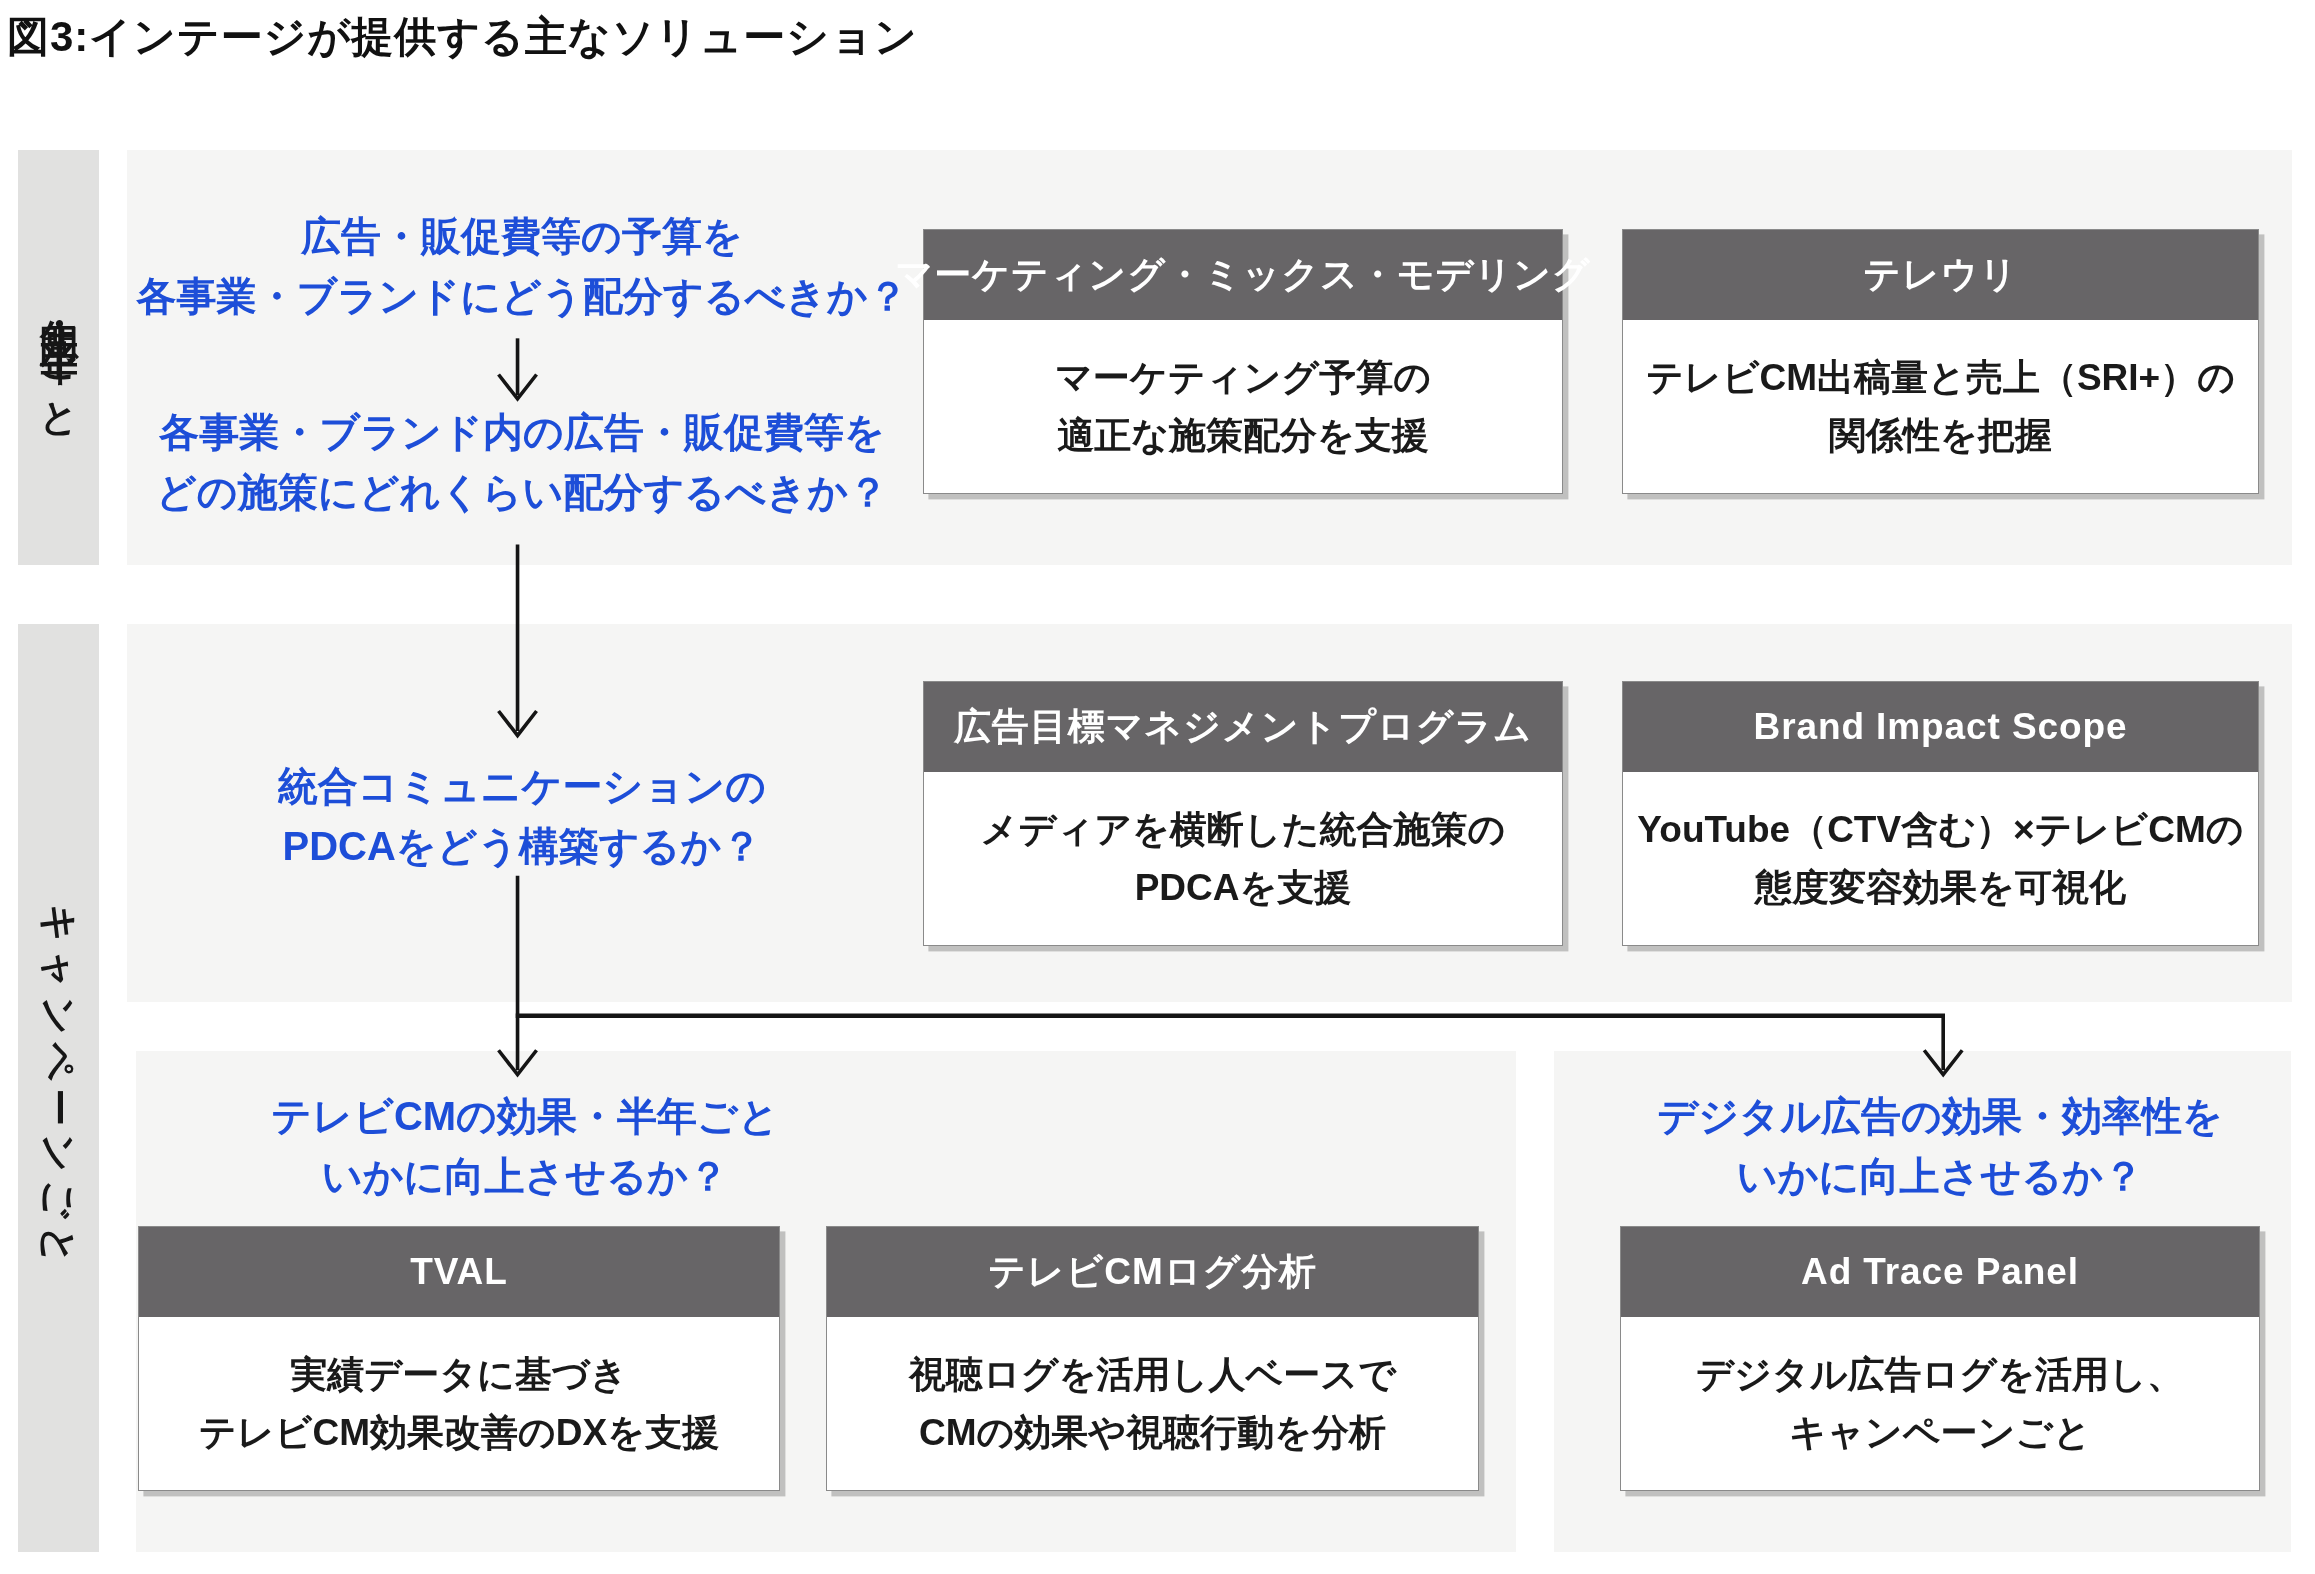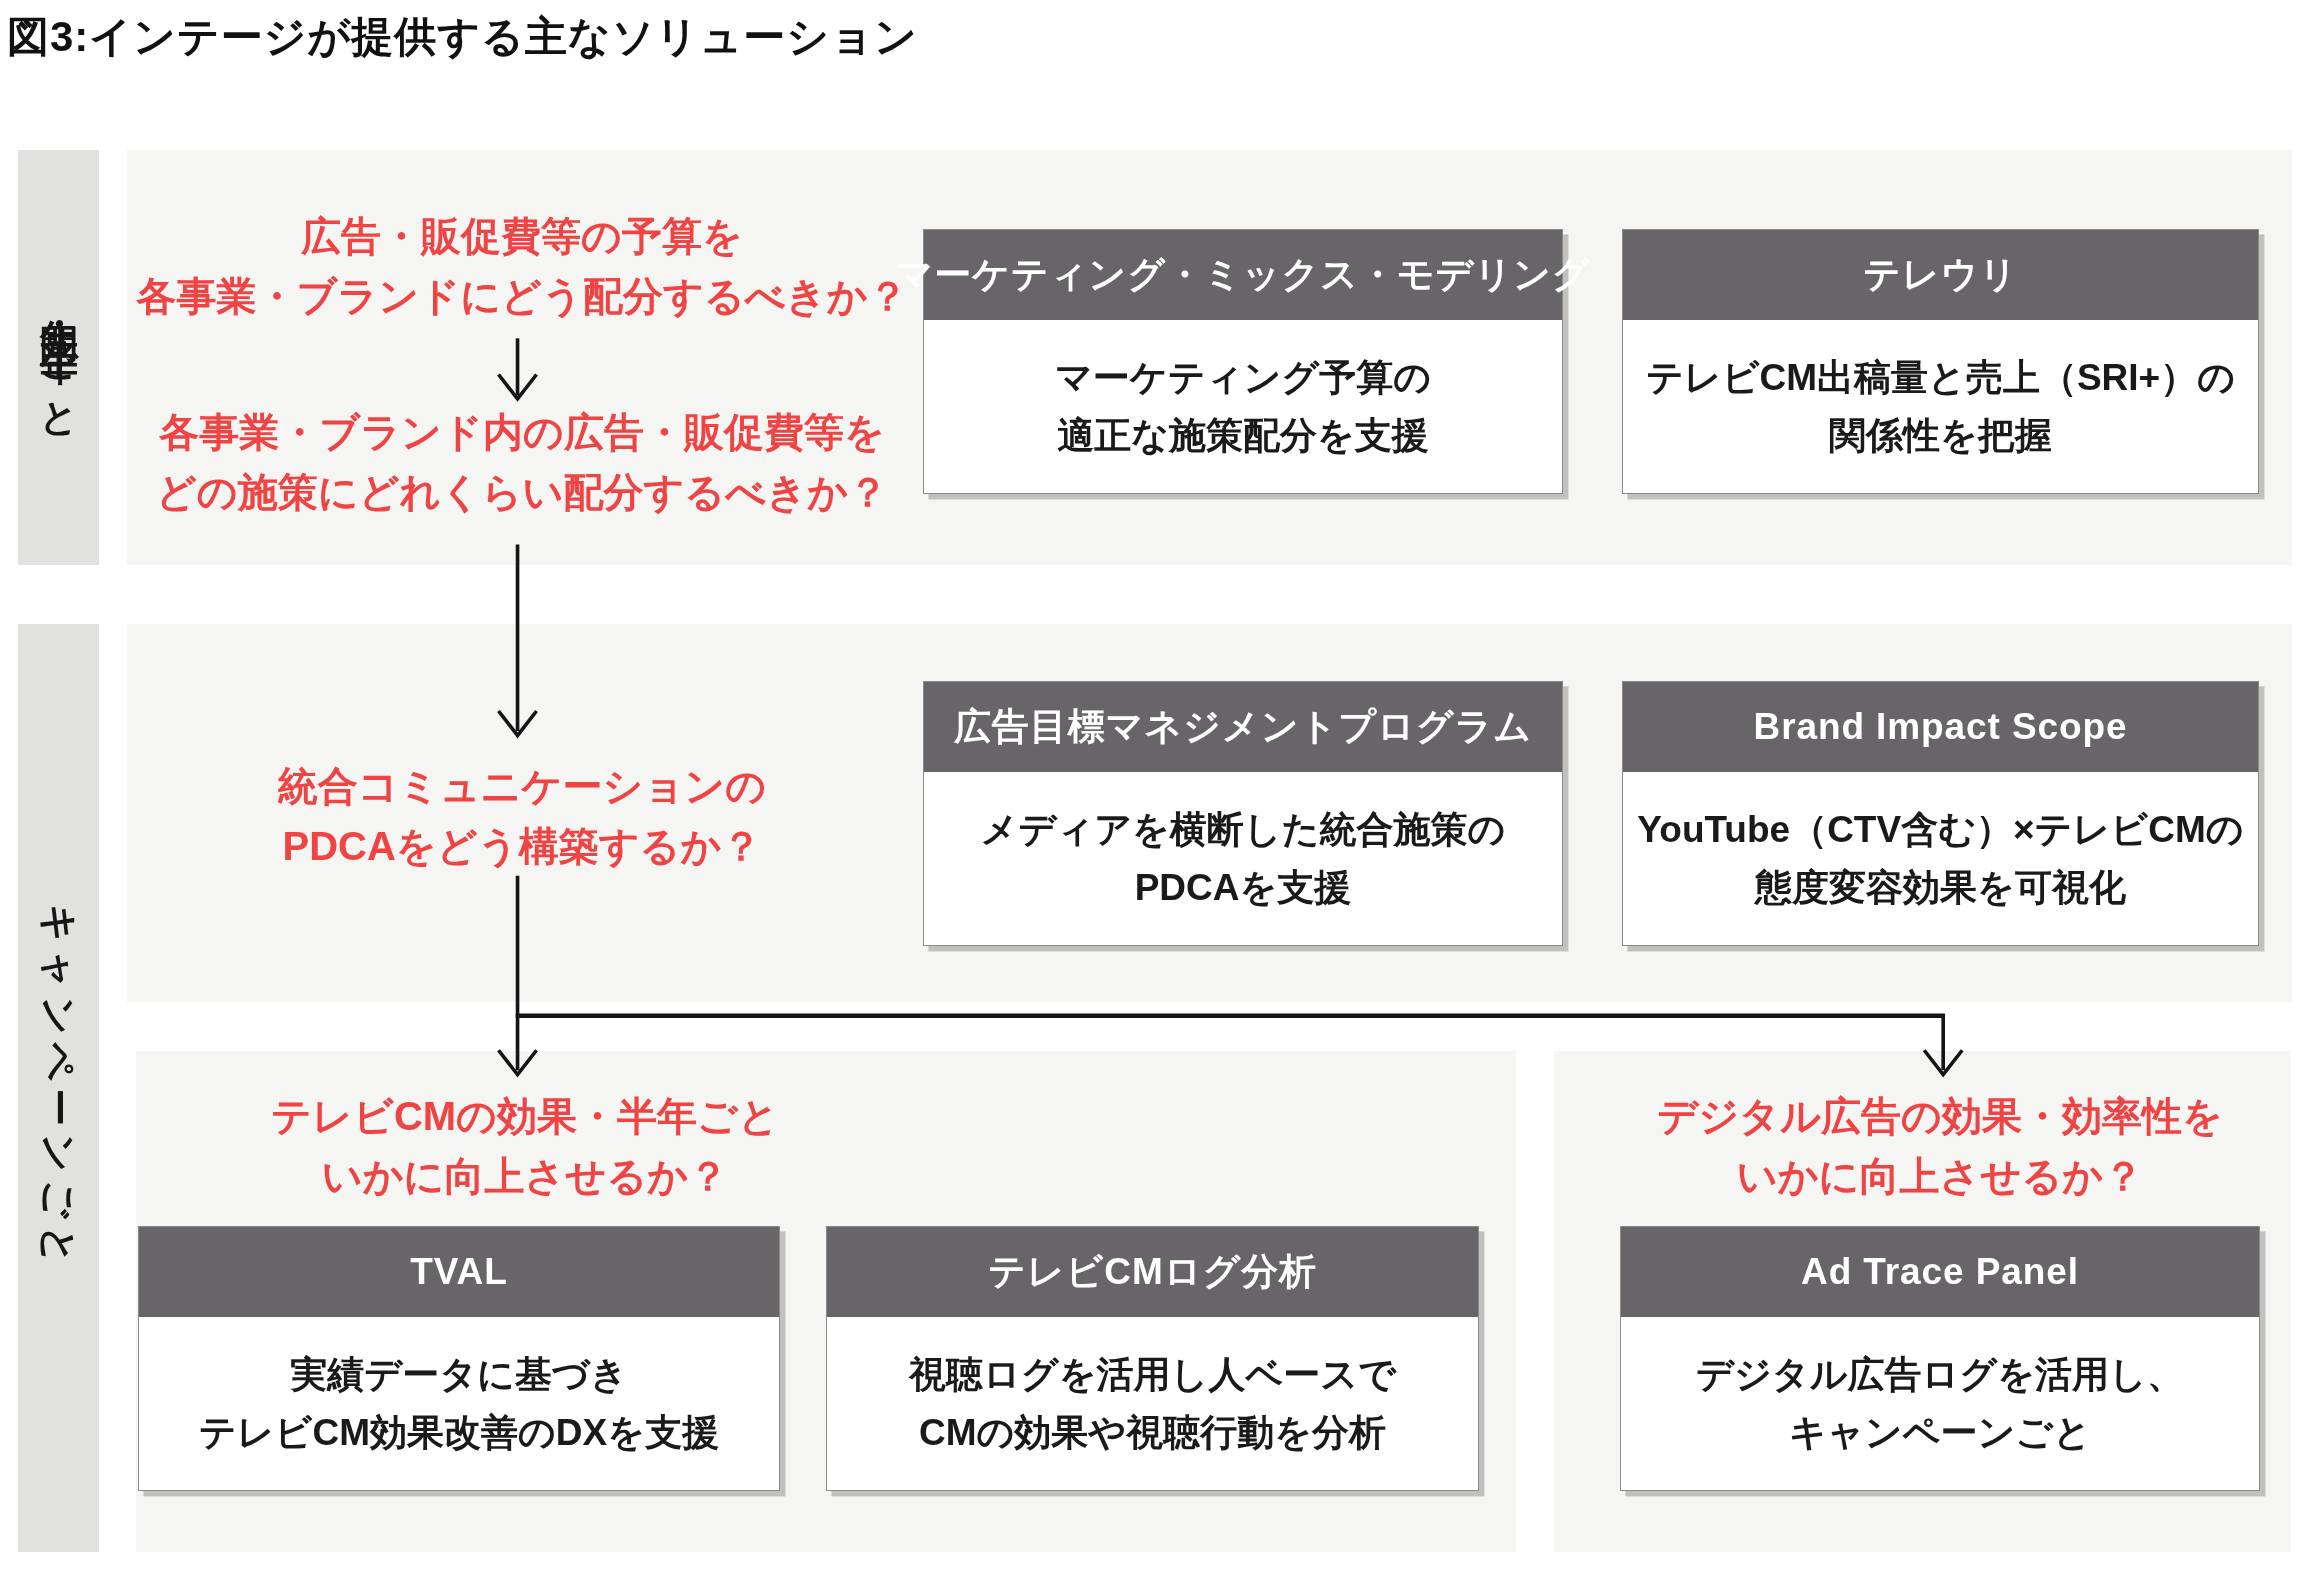--- a/index.html
+++ b/index.html
@@ -26,21 +26,21 @@
   
   .panel{position:absolute;background:#f5f5f4;}
   .panel-1{left:127px;top:150px;width:2165px;height:415px;}
   .panel-2{left:127px;top:624px;width:2165px;height:378px;}
   .panel-3l{left:136px;top:1051px;width:1380px;height:501px;}
   .panel-3r{left:1554px;top:1051px;width:737px;height:501px;}
   
   .question{
     position:absolute;transform:translateX(-50%);
     text-align:center;font-size:40px;font-weight:700;line-height:60px;
-    white-space:nowrap;color:#ef4444;
+    white-space:nowrap;color:#1d4ed8;
   }
   .question span{display:block;}
   .q1{left:522px;top:206px;}
   .q2{left:522px;top:402px;}
   .q3{left:522px;top:756px;}
   .q4{left:525px;top:1086px;}
   .q5{left:1940px;top:1086px;}
   
   .sbox{
     position:absolute;background:#ffffff;border:1.8px solid #8a8a8a;

